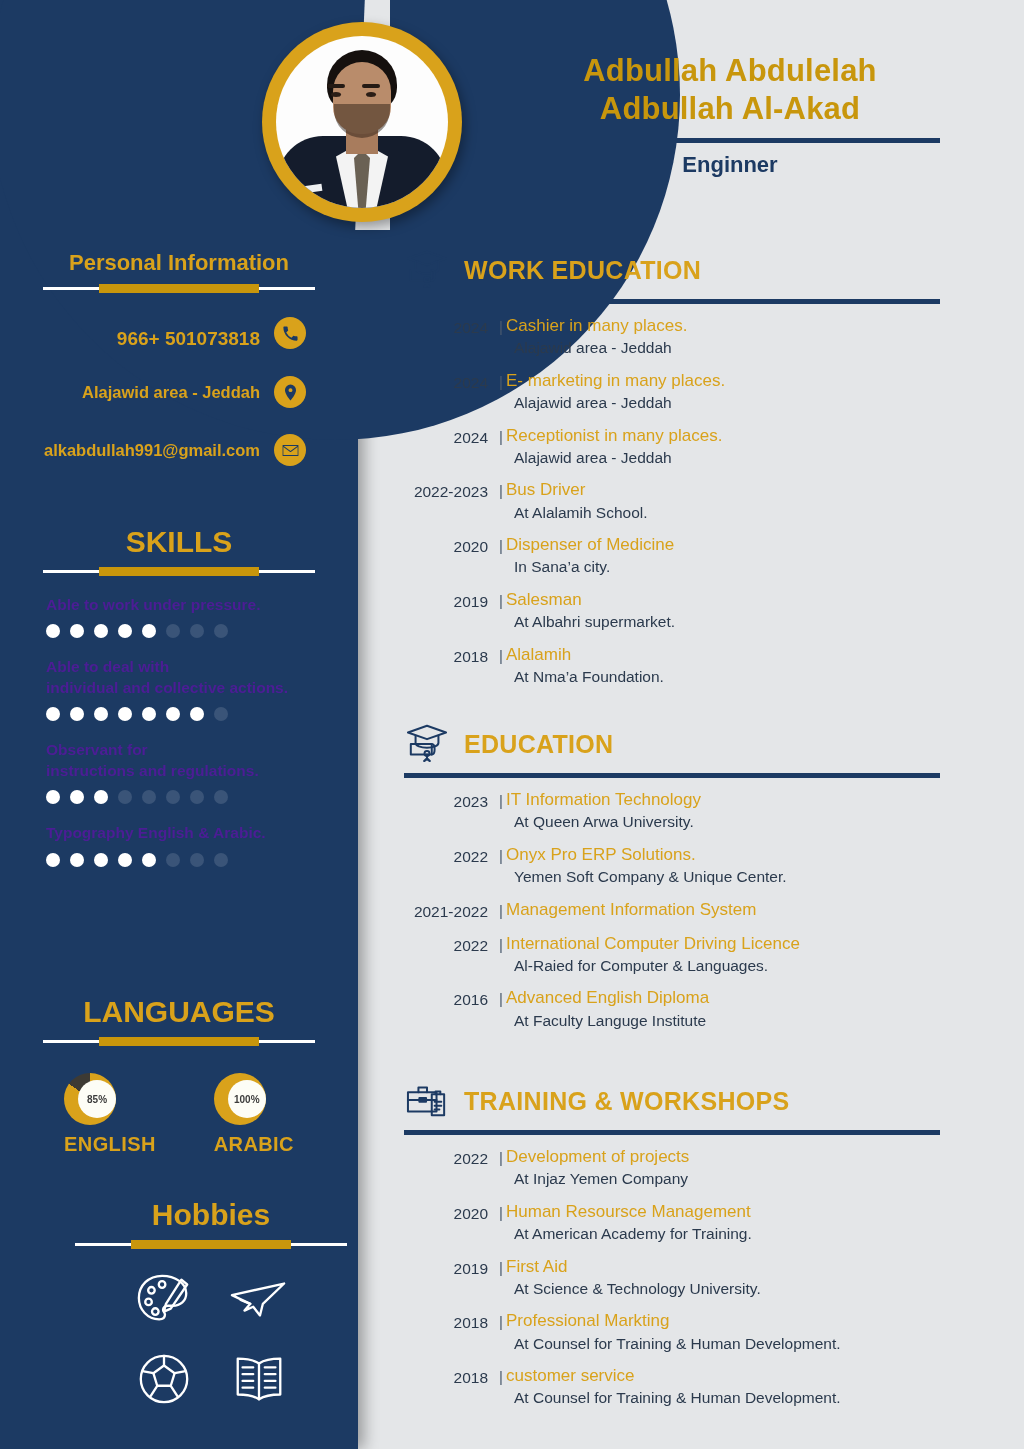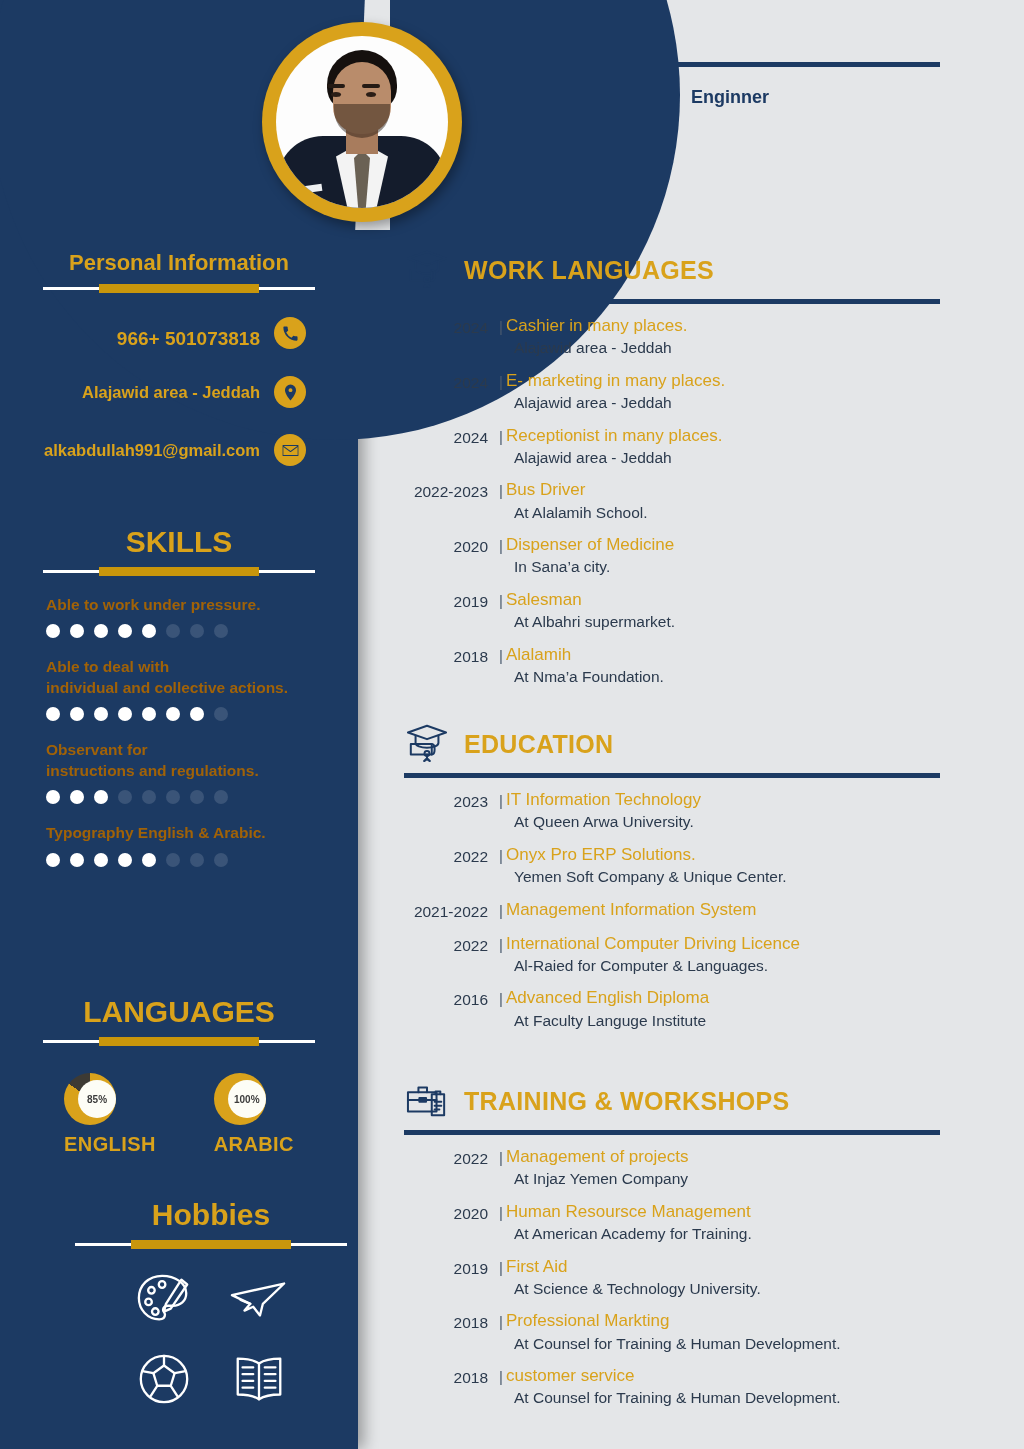--- a/index.html
+++ b/index.html
@@ -82,21 +82,21 @@
     position:absolute; left:470px; top:52px; width:520px; text-align:center;
   }
   .name{
     color:#c8960c; font-size:31px; font-weight:bold; line-height:1.22;
     letter-spacing:.2px;
   }
   .name-rule{
     width:420px; height:5px; background:#1c3a63; margin:10px auto 0;
   }
   .role{
-    color:#1c3a63; font-size:18px; font-weight:bold; margin-top:20px;
+    color:#1c3a63; font-size:22px; font-weight:bold; margin-top:9px;
   }
 
   
   .side-title{
     color:#d9a21b; font-weight:bold; text-align:center;
   }
   .side-title.sm{ font-size:22px; }
   .side-title.lg{ font-size:30px; }
   .side-rule{
     position:relative; width:272px; height:3px; background:#ffffff;
@@ -117,21 +117,21 @@
   .contact-text.phone{ font-size:19px;margin-top:12px; }
   .contact-icon{
     width:32px; height:32px; border-radius:50%; background:#d9a21b;
     display:flex; align-items:center; justify-content:center; flex:0 0 32px;
   }
   .contact-icon svg{ width:19px; height:19px; fill:#1c3a63; }
 
   
   .skill{ margin-left:46px; margin-right:20px; margin-top:19px; }
   .skill-label{
-    color:#a16207; font-weight:bold; font-size:15.5px; line-height:1.32;
+    color:#4c1d95; font-weight:bold; font-size:15.5px; line-height:1.32;
   }
   .dots{ display:flex; gap:10px; margin-top:9px; }
   .dot{ width:14px; height:14px; border-radius:50%; background:#3a5478; }
   .dot.on{ background:#ffffff; }
 
   
   .lang-row{ display:flex; justify-content:center; gap:58px; margin-top:30px; }
   .lang{ text-align:center; }
   .ring{
     width:52px; height:52px; border-radius:50%;
@@ -206,20 +206,24 @@
       <div class="ph-face"></div>
       <div class="ph-beard"></div>
       <div class="ph-brow l"></div>
         <div class="ph-brow r"></div>
       <div class="ph-eye l"></div>
         <div class="ph-eye r"></div>
     </div>
   </div>
 
   <div class="header">
+    <div class="name">
+      <div>Adbullah  Abdulelah</div>
+      <div>Adbullah Al-Akad</div>
+    </div>
     <div class="name-rule"></div>
     <div class="role">Enginner</div>
   </div>
 
   <div style="position:absolute;left:0;top:250px;width:358px;">
     <div class="side-title sm">Personal Information</div>
     <div class="side-rule"></div>
     <div id="contact-list">
         <div class="contact-row">
           <div class="contact-text phone">966+ 501073818</div>
@@ -361,21 +365,21 @@
       <span class="sec-icon">
         <svg viewBox="0 0 48 42">
           <path d="M4 11 24 4 44 11 24 18 Z"></path>
           <path d="M12 14.5 V22 c0 3 5.4 5 12 5 s12-2 12-5 v-7.5"></path>
           <path d="M7 23 h22 v11 H7 Z"></path>
           <path d="M29 23 c4 0 4 11 0 11"></path>
           <path d="M24 34 v4 l-3 3 l3-2 l3 2 l-3-3"></path>
           <circle cx="24" cy="33" r="2.6"></circle>
         </svg>
       </span>
-      <span class="sec-title">WORK LANGUAGES</span>
+      <span class="sec-title">WORK EDUCATION</span>
     </div>
     <div class="sec-rule"></div>
     <div class="entries" id="entries-0">
         <div class="entry">
           <div class="ent-year">2024</div>
           <div class="ent-bar">|</div>
           <div class="ent-body">
             <div class="ent-title">Cashier in many places.</div>
             <div class="ent-sub">Alajawid area - Jeddah</div>
           </div>
@@ -503,21 +507,21 @@
         </svg>
       </span>
       <span class="sec-title">TRAINING &amp; WORKSHOPS</span>
     </div>
     <div class="sec-rule"></div>
     <div class="entries" id="entries-2">
         <div class="entry">
           <div class="ent-year">2022</div>
           <div class="ent-bar">|</div>
           <div class="ent-body">
-            <div class="ent-title">Management of projects</div>
+            <div class="ent-title">Development of projects</div>
             <div class="ent-sub">At Injaz  Yemen Company</div>
           </div>
         </div>
         <div class="entry">
           <div class="ent-year">2020</div>
           <div class="ent-bar">|</div>
           <div class="ent-body">
             <div class="ent-title">Human Resoursce Management</div>
             <div class="ent-sub">At American Academy for Training.</div>
           </div>

